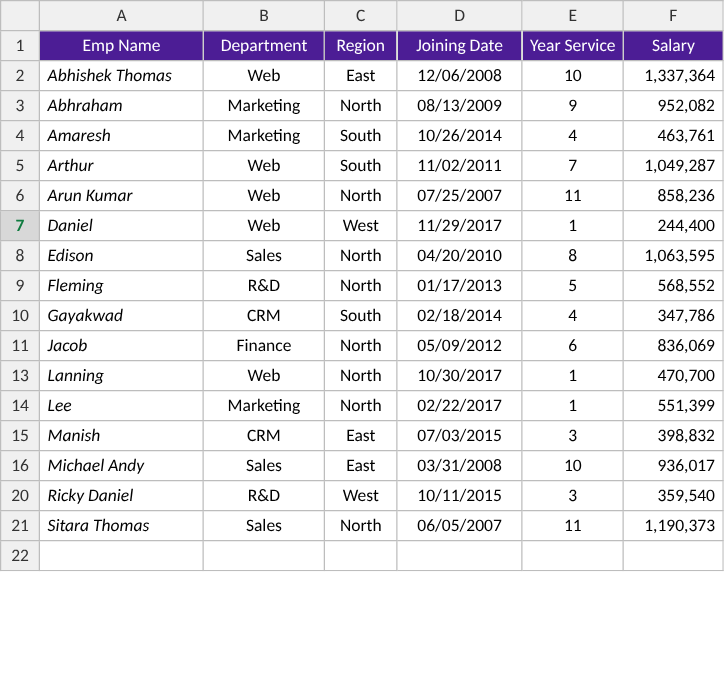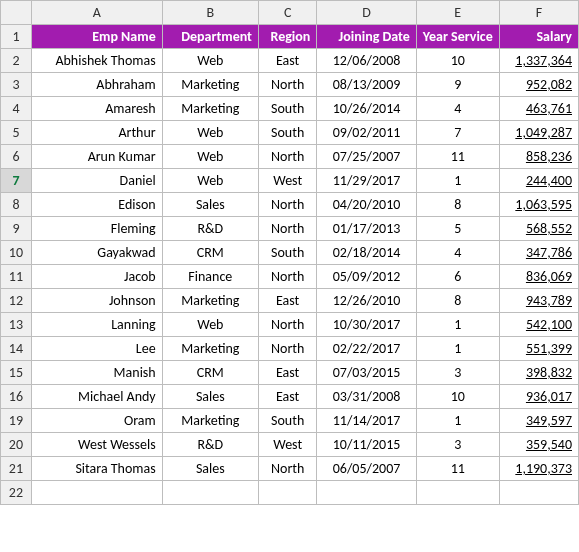--- a/index.html
+++ b/index.html
@@ -42,33 +42,33 @@
     text-align: center;
     font-weight: normal;
     color: #333;
   }
   .rowhdr.active {
     background: #d8d8d8;
     color: #0f7b3f;
     font-weight: bold;
   }
   .data-hdr {
-    background: #a21caf;
+    background: #4c1d95;
     color: #fff;
-    font-weight: bold;
-    text-align: right;
+    font-weight: normal;
+    text-align: center;
     border: 1px solid #fff;
     line-height: 1.1;
     white-space: normal;
     height: 42px;
     vertical-align: middle;
   }
-  .cell-left { text-align: right; }
+  .cell-left { text-align: left; font-style: italic; }
   .cell-center { text-align: center; }
-  .cell-right { text-align: right; text-decoration: underline; }
+  .cell-right { text-align: right; }
   .empty { background: #fff; }
 </style>
 </head>
 <body>
 
 <table class="sheet">
   <colgroup>
     <col class="col-rowhdr">
       <col class="col-A">
       <col class="col-B">
@@ -123,21 +123,21 @@
         <td class="cell-center">South</td>
         <td class="cell-center">10/26/2014</td>
         <td class="cell-center">4</td>
         <td class="cell-right">463,761</td>
       </tr>
       <tr>
         <th class="rowhdr">5</th>
         <td class="cell-left">Arthur</td>
         <td class="cell-center">Web</td>
         <td class="cell-center">South</td>
-        <td class="cell-center">09/02/2011</td>
+        <td class="cell-center">11/02/2011</td>
         <td class="cell-center">7</td>
         <td class="cell-right">1,049,287</td>
       </tr>
       <tr>
         <th class="rowhdr">6</th>
         <td class="cell-left">Arun Kumar</td>
         <td class="cell-center">Web</td>
         <td class="cell-center">North</td>
         <td class="cell-center">07/25/2007</td>
         <td class="cell-center">11</td>
@@ -182,36 +182,27 @@
       <tr>
         <th class="rowhdr">11</th>
         <td class="cell-left">Jacob</td>
         <td class="cell-center">Finance</td>
         <td class="cell-center">North</td>
         <td class="cell-center">05/09/2012</td>
         <td class="cell-center">6</td>
         <td class="cell-right">836,069</td>
       </tr>
       <tr>
-        <th class="rowhdr">12</th>
-        <td class="cell-left">Johnson</td>
-        <td class="cell-center">Marketing</td>
-        <td class="cell-center">East</td>
-        <td class="cell-center">12/26/2010</td>
-        <td class="cell-center">8</td>
-        <td class="cell-right">943,789</td>
-      </tr>
-      <tr>
         <th class="rowhdr">13</th>
         <td class="cell-left">Lanning</td>
         <td class="cell-center">Web</td>
         <td class="cell-center">North</td>
         <td class="cell-center">10/30/2017</td>
         <td class="cell-center">1</td>
-        <td class="cell-right">542,100</td>
+        <td class="cell-right">470,700</td>
       </tr>
       <tr>
         <th class="rowhdr">14</th>
         <td class="cell-left">Lee</td>
         <td class="cell-center">Marketing</td>
         <td class="cell-center">North</td>
         <td class="cell-center">02/22/2017</td>
         <td class="cell-center">1</td>
         <td class="cell-right">551,399</td>
       </tr>
@@ -227,31 +218,22 @@
       <tr>
         <th class="rowhdr">16</th>
         <td class="cell-left">Michael Andy</td>
         <td class="cell-center">Sales</td>
         <td class="cell-center">East</td>
         <td class="cell-center">03/31/2008</td>
         <td class="cell-center">10</td>
         <td class="cell-right">936,017</td>
       </tr>
       <tr>
-        <th class="rowhdr">19</th>
-        <td class="cell-left">Oram</td>
-        <td class="cell-center">Marketing</td>
-        <td class="cell-center">South</td>
-        <td class="cell-center">11/14/2017</td>
-        <td class="cell-center">1</td>
-        <td class="cell-right">349,597</td>
-      </tr>
-      <tr>
         <th class="rowhdr">20</th>
-        <td class="cell-left">West Wessels</td>
+        <td class="cell-left">Ricky Daniel</td>
         <td class="cell-center">R&amp;D</td>
         <td class="cell-center">West</td>
         <td class="cell-center">10/11/2015</td>
         <td class="cell-center">3</td>
         <td class="cell-right">359,540</td>
       </tr>
       <tr>
         <th class="rowhdr">21</th>
         <td class="cell-left">Sitara Thomas</td>
         <td class="cell-center">Sales</td>

